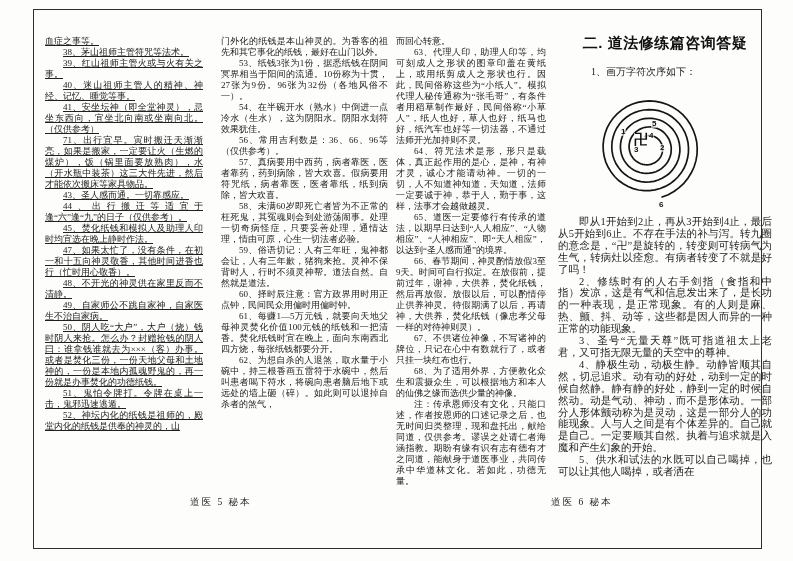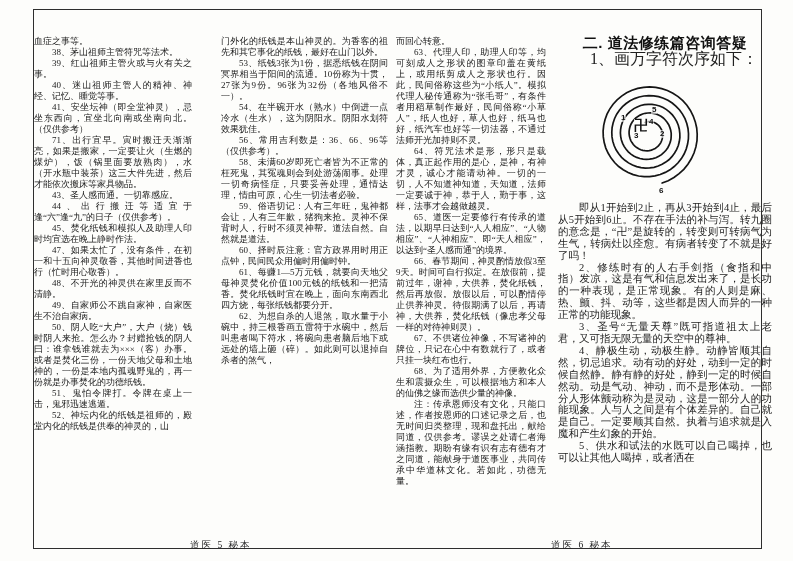--- a/index.html
+++ b/index.html
@@ -11,49 +11,49 @@
   }
   .frame{
     position:absolute;left:33px;top:9px;width:727px;height:538px;
     border:1px solid #2e2e2e;background:transparent;
   }
   
   .col{
     position:absolute;top:36px;height:482px;overflow:hidden;
     font-size:9px;line-height:11px;text-align:justify;color:#202020;
   }
-  #col1{left:34px;width:158px;}
+  #col1{left:45px;width:158px;text-decoration:underline;}
   #col2{left:221px;width:167px;}
   #col3{left:396px;width:150px;}
   .col p{margin:0;text-indent:2em;}
   .col p.cont{text-indent:0;}
   
   .rpage{position:absolute;left:558px;top:33px;width:214px;height:484px;overflow:hidden;}
   .rtitle{
     font-family:"Liberation Sans","DejaVu Sans",sans-serif;
     font-weight:bold;font-size:15px;line-height:19px;text-align:center;
     letter-spacing:.5px;color:#111;margin:0;
   }
-  .ritem1{font-size:16px;line-height:14px;margin:0;text-indent:2em;color:#202020;}
+  .ritem1{font-size:10px;line-height:14px;margin:13px;text-indent:2em;color:#202020;}
   .fig{position:relative;width:134px;height:122px;margin:12px 0 2px 24px;}
   .fig svg{position:absolute;left:0;top:0;}
   .fig .num{
     position:absolute;font-family:"Liberation Sans","DejaVu Sans",sans-serif;
     font-size:8px;font-weight:bold;color:#111;line-height:8px;
     background:rgba(253,253,251,.6);padding:0 1px;
   }
   .fig .wan{
     position:absolute;left:52px;top:41px;font-size:14px;line-height:14px;
     font-weight:bold;color:#101010;background:rgba(253,253,251,.75);
   }
   .rbody{font-size:10.5px;line-height:11.9px;text-align:justify;color:#1d1d1d;}
   .rbody p{margin:0;text-indent:2em;}
   
   .footer{
-    position:absolute;top:539px;font-size:9.5px;letter-spacing:2px;color:#222;
+    position:absolute;top:496px;font-size:9.5px;letter-spacing:2px;color:#222;
   }
   #footer-left{left:190px;}
   #footer-right{left:551px;}
 </style>
 </head>
 <body>
 
 <div class="frame"></div>
 
 <div class="col" id="col1">
@@ -71,20 +71,21 @@
     <p>49、自家师公不跳自家神，自家医生不治自家病。</p>
     <p>50、阴人吃“大户”，大户（烧）钱时阴人来抢。怎么办？封赠抢钱的阴人曰：谁拿钱谁就去为×××（客）办事。或者是焚化三份，一份天地父母和土地神的，一份是本地内孤魂野鬼的，再一份就是办事焚化的功德纸钱。</p>
     <p>51、鬼怕令牌打。令牌在桌上一击，鬼邪迅速逃遁。</p>
     <p>52、神坛内化的纸钱是祖师的，殿堂内化的纸钱是供奉的神灵的，山</p>
   </div>
 <div class="col" id="col2">
     <p class="cont">门外化的纸钱是本山神灵的。为香客的祖先和其它事化的纸钱，最好在山门以外。</p>
     <p>53、纸钱3张为1份，据悉纸钱在阴间冥界相当于阳间的流通。10份称为十贯，27张为9份。96张为32份（各地风俗不一）。</p>
     <p>54、在半碗开水（熟水）中倒进一点冷水（生水），这为阴阳水。阴阳水划符效果犹佳。</p>
     <p>56、常用吉利数是：36、66、96等（仅供参考）。</p>
+    <p>57、真病要用中西药，病者靠医，医者靠药，药到病除，皆大欢喜。假病要用符咒纸，病者靠医，医者靠纸，纸到病除，皆大欢喜。</p>
     <p>58、未满60岁即死亡者皆为不正常的枉死鬼，其冤魂则会到处游荡闹事。处理一切奇病怪症，只要妥善处理，通情达理，情由可原，心生一切法者必验。</p>
     <p>59、俗语切记：人有三年旺，鬼神都会让，人有三年歉，猪狗来抢。灵神不保背时人，行时不须灵神帮。道法自然。自然就是道法。</p>
     <p>60、择时辰注意：官方政界用时用正点钟，民间民众用偏时用偏时钟。</p>
     <p>61、每赚1—5万元钱，就要向天地父母神灵焚化价值100元钱的纸钱和一把清香。焚化纸钱时宜在晚上，面向东南西北四方烧，每张纸钱都要分开。</p>
     <p>62、为想自杀的人退煞，取水量于小碗中，持三根香画五雷符于水碗中，然后叫患者喝下符水，将碗向患者脑后地下或远处的墙上砸（碎）。如此则可以退掉自杀者的煞气，</p>
   </div>
 <div class="col" id="col3">
     <p class="cont">而回心转意。</p>
     <p>63、代理人印，助理人印等，均可刻成人之形状的图章印盖在黄纸上，或用纸剪成人之形状也行。因此，民间俗称这些为“小纸人”。模拟代理人秘传通称为“张毛哥”，有条件者用稻草制作最好，民间俗称“小草人”，纸人也好，草人也好，纸马也好，纸汽车也好等一切法器，不通过法师开光加持则不灵。</p>
     <p>64、符咒法术是形，形只是载体，真正起作用的是心，是神，有神才灵，诚心才能请动神。一切的一切，人不知道神知道，天知道，法师一定要诚于神，恭于人，勤于事，这样，法事才会越做越灵。</p>

